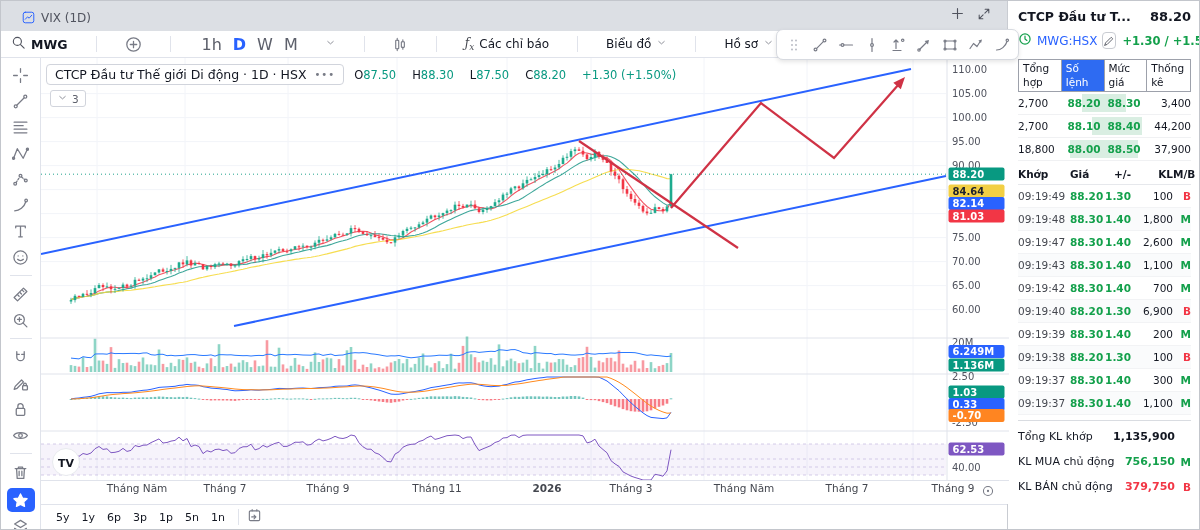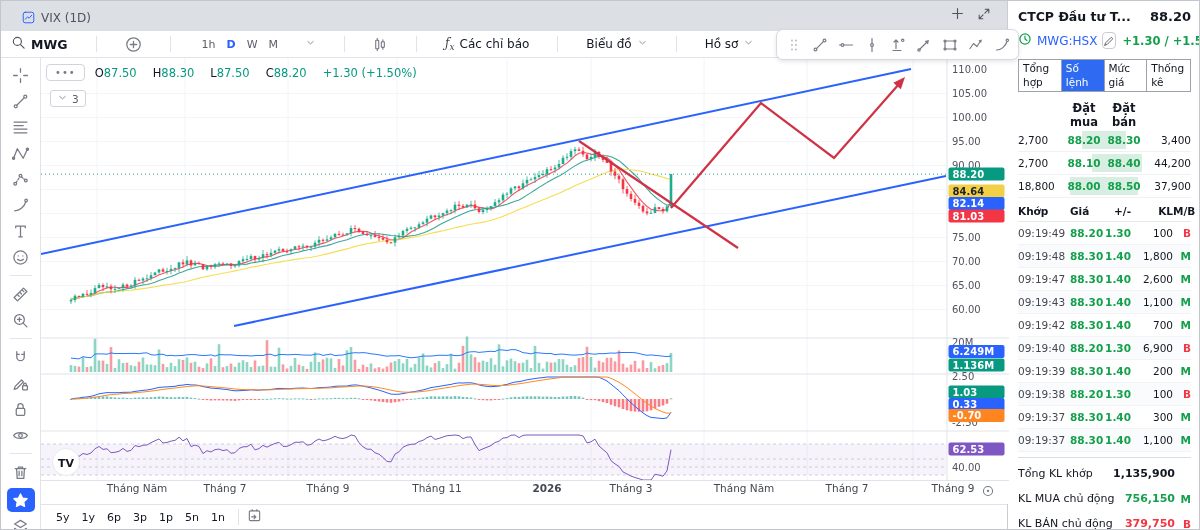--- a/index.html
+++ b/index.html
@@ -10,21 +10,21 @@
 .tabstrip{height:30px;background:#dcdfe4;display:flex;align-items:flex-end;padding-left:10px;flex-shrink:0}
 .tab{height:27px;display:flex;align-items:center;gap:6px;padding:0 11px;font-size:12px;color:#50535e;border-radius:7px 7px 0 0;cursor:default;white-space:nowrap}
 .tab.active{background:#fff;font-weight:bold;color:#131722}
 .tab .x{color:#787b86;font-size:12px;margin-left:2px}
 .strip-right{margin-left:auto;display:flex;align-items:center;gap:12px;padding:0 16px 6px 0;color:#50535e}
 
 .toolbar{height:27px;background:#fff;border-bottom:1px solid #e0e3eb;display:flex;align-items:center;font-size:12px;color:#131722;padding:0 10px;gap:24px;flex-shrink:0}
 .tb-item{display:flex;align-items:center;gap:5px;white-space:nowrap}
 .tb-sym{font-weight:bold;font-size:12.5px}
 .tsep{width:1px;height:16px;background:#e0e3eb;margin:0 4px}
-.int{color:#5d606b;padding:0 3px;font-size:11px}
+.int{color:#5d606b;padding:0 3px;font-size:16px}
 .int.active{color:#2962ff;font-weight:bold}
 .fx{font-style:italic;font-family:"DejaVu Serif",serif;font-size:12px;color:#44474f}
 
 .lower{display:flex;flex:1;min-height:0}
 .sbar{width:40px;border-right:1px solid #e0e3eb;display:flex;flex-direction:column;align-items:center;padding-top:5px;gap:2px;overflow:hidden;flex-shrink:0;background:#fff}
 .sb-btn{width:28px;height:24px;display:flex;align-items:center;justify-content:center;border:none;background:none;border-radius:5px;flex-shrink:0}
 .sb-btn.active{background:#2962ff}
 .sb-div{width:22px;height:1px;background:#e0e3eb;margin:4px 0;flex-shrink:0}
 .sb-spacer{flex:1}
 .rightcol{display:flex;flex-direction:column;width:968px}
@@ -969,20 +969,21 @@
               <text x="911.5" y="361" font-size="10" font-weight="bold" fill="#ffffff">-0.70</text>
               <rect x="907.5" y="384.5" width="56" height="13" rx="2" fill="#7e57c2"></rect>
               <text x="911.5" y="394.5" font-size="10" font-weight="bold" fill="#ffffff">62.53</text>
               <g>
                 <circle cx="25" cy="404" r="13.5" fill="#ffffff" stroke="#e8eaee"></circle>
                 <text x="17" y="409" font-size="11" font-weight="bold" fill="#131722">TV</text>
               </g>
             </svg>
           <div class="legend">
             <span class="legend-box">
+              <span>CTCP Đầu tư Thế giới Di động · 1D · HSX</span>
               <span class="legend-more">•••</span>
             </span>
             <span class="ohlc" id="ohlc-holder">
                 <span><span class="k">O</span><span class="v">87.50</span></span>
                 <span><span class="k">H</span><span class="v">88.30</span></span>
                 <span><span class="k">L</span><span class="v">87.50</span></span>
                 <span><span class="k">C</span><span class="v">88.20</span></span>
                 <span class="v" style="color:#089981">+1.30 (+1.50%)</span>
               </span>
           </div>
@@ -1045,26 +1046,20 @@
           </svg>
         </span>
       <span class="p-change">+1.30 / +1.50%</span>
     </div>
     <div class="p-tabs" id="ptabs-holder">
         <div class="p-tab">Tổng<br>hợp</div>
         <div class="p-tab active">Số<br>lệnh</div>
         <div class="p-tab">Mức<br>giá</div>
         <div class="p-tab">Thống<br>kê</div>
       </div>
-    <div class="bookhead">
-      <div></div>
-      <div>Đặt mua</div>
-      <div>Đặt bán</div>
-      <div></div>
-    </div>
     <div id="book-holder">
         <div class="book-row">
           <div class="bv">2,700</div>
           <div class="bp bid">
             <div class="bar" style="width:55.00000000000001%"></div>
             <span>88.20</span>
           </div>
           <div class="bp ask">
             <div class="bar" style="width:55.00000000000001%"></div>
             <span>88.30</span>

